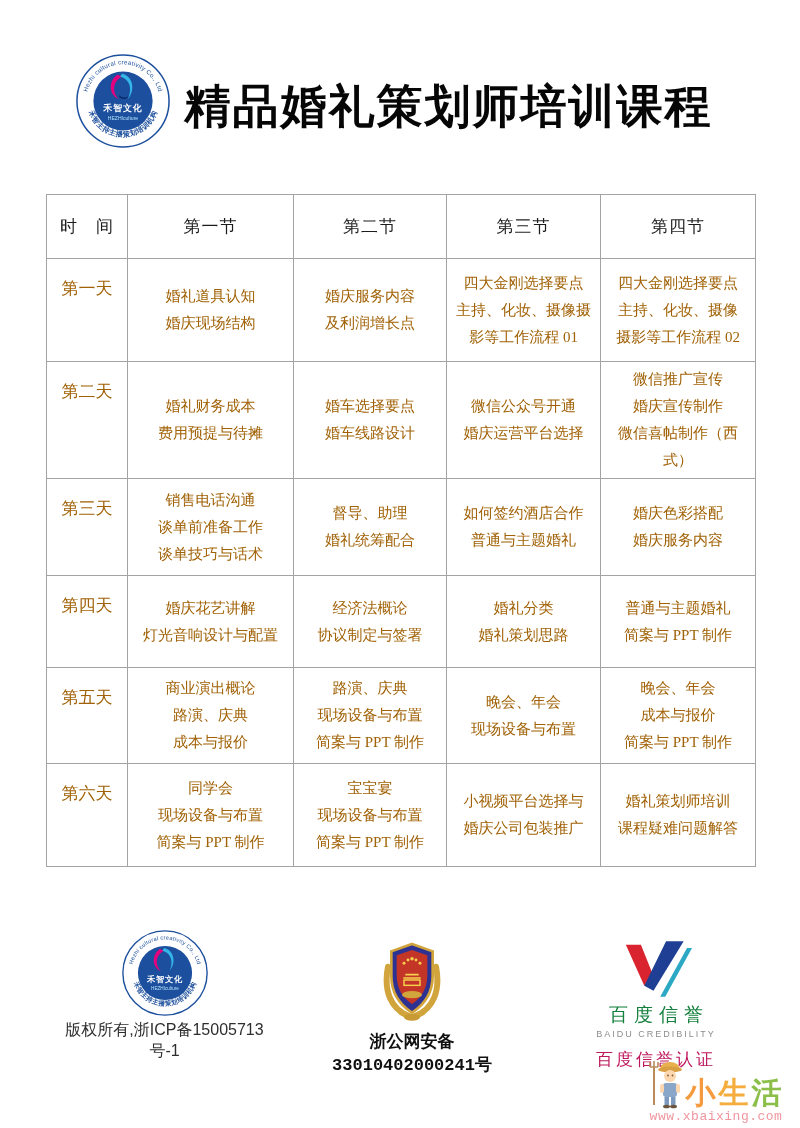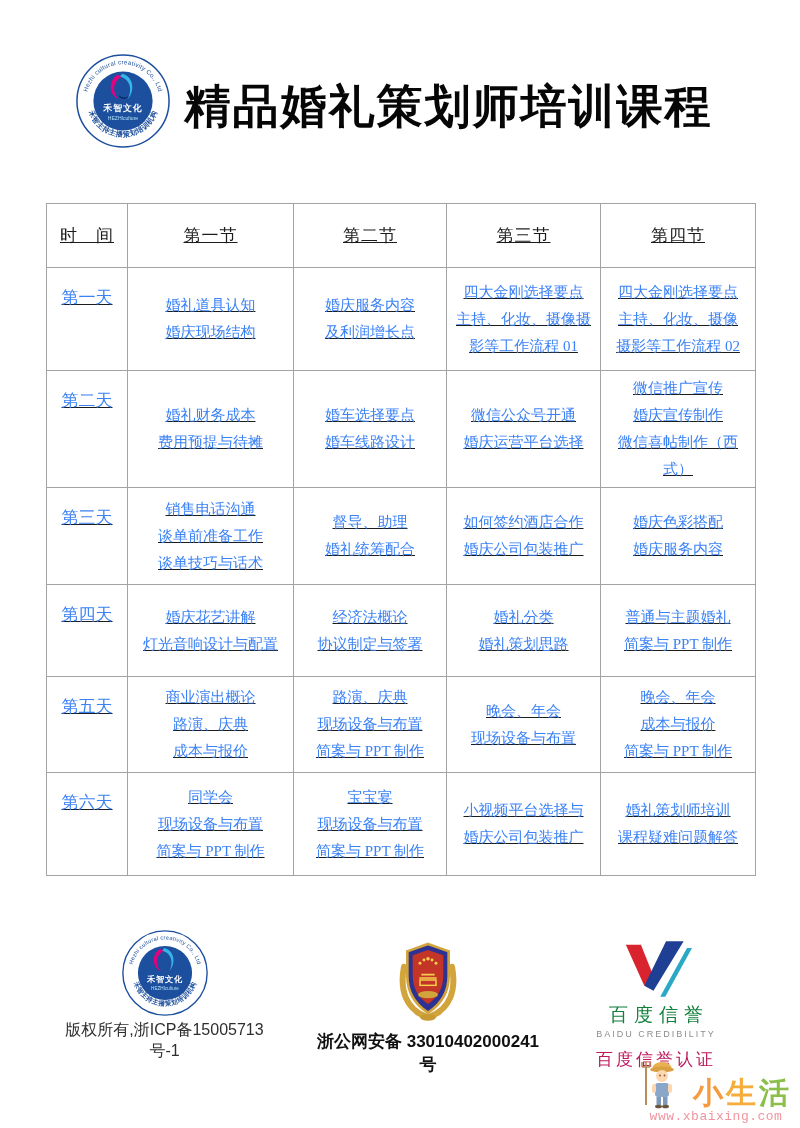--- a/index.html
+++ b/index.html
@@ -12,56 +12,56 @@
   
   .logo-main { position:absolute; left:76px; top:54px; width:94px; height:94px; }
   .page-title {
     position:absolute; left:176px; top:76px; width:545px; margin:0;
     text-align:center; font-size:46px; font-weight:bold; letter-spacing:2px;
     color:#060606; font-family:"Liberation Serif", serif;
   }
 
   
   table.schedule {
-    position:absolute; left:46px; top:203px; width:709px;
-    border-collapse:collapse; table-layout:fixed;text-decoration:underline;
+    position:absolute; left:46px; top:194px; width:709px;
+    border-collapse:collapse; table-layout:fixed;
   }
   .schedule th, .schedule td {
     border:1px solid #a3a3a3; text-align:center; font-weight:normal;
     overflow:hidden;
   }
   .schedule thead tr { height:64px; }
   .schedule th { font-size:17px; letter-spacing:1px; }
   .schedule td {
     font-size:15px; line-height:1.8; white-space:pre-line;
-    padding:4px 4px; vertical-align:middle; color:#3b82f6;
+    padding:4px 4px; vertical-align:middle; color:#a16207;
   }
   .schedule td.day {
     vertical-align:top; padding-top:20px; font-size:17px; line-height:1.2;
   }
   .row-0 { height:103px; } .row-1 { height:92px; } .row-2 { height:97px; }
   .row-3 { height:92px; } .row-4 { height:96px; } .row-5 { height:103px; }
 
   
   .footer-col { position:absolute; text-align:center; font-family:"Liberation Sans", sans-serif; }
   .footer-col-left   { left:52px;  top:930px; width:225px; }
-  .footer-col-middle { left:316px; top:936px; width:224px; }
+  .footer-col-middle { left:300px; top:936px; width:224px;font-family:Liberation Mono, monospace; }
   .footer-col-right  { left:567px; top:938px; width:178px; }
   .logo-small  { width:86px; height:86px; display:block; margin:0 auto; }
   .badge-svg   { width:68px; height:88px; display:block; margin:0 auto; }
   .baidu-svg   { width:86px; height:62px; display:block; margin:0 auto; }
   .copyright   { margin-top:4px; font-size:16px; color:#2e2e2e; }
   .police-text { margin-top:6px; font-size:17px; font-weight:bold; color:#101010; }
   .baidu-cn    { font-size:19px; letter-spacing:6px; color:#15803d; margin-top:2px; text-indent:6px; }
   .baidu-en    { font-size:9px; letter-spacing:2px; color:#8d8d8d; margin-top:1px; }
   .baidu-cert  { font-size:17px; color:#be185d; margin-top:9px; letter-spacing:3px; }
 
   
   .watermark { position:absolute; right:8px; bottom:4px; width:152px; }
-  .wm-top { display:flex; align-items:flex-end; justify-content:space-between; }
+  .wm-top { display:flex; align-items:flex-end; justify-content:center; }
   .wm-figure { width:36px; height:50px; flex:0 0 auto; margin-right:2px; }
   .wm-name { font-size:30px; font-weight:bold; letter-spacing:3px; line-height:1.1; }
   .wm-char-0 { color:#f59a3e; } .wm-char-1 { color:#f5ae3e; } .wm-char-2 { color:#8bbf4a; }
   .wm-url { font-size:13px; color:#f0959e; letter-spacing:0.5px; margin-top:0px; text-align:center; font-family:"Liberation Mono", monospace; }
 </style>
 </head>
 <body>
 
 <div class="page">
 
@@ -131,21 +131,21 @@
 微信喜帖制作（西式）</td>
       </tr>
       <tr class="row-2">
         <td class="day">第三天</td>
         <td>销售电话沟通
 谈单前准备工作
 谈单技巧与话术</td>
         <td>督导、助理
 婚礼统筹配合</td>
         <td>如何签约酒店合作
-婚庆公司包装推广</td>
+普通与主题婚礼</td>
         <td>婚庆色彩搭配
 婚庆服务内容</td>
       </tr>
       <tr class="row-3">
         <td class="day">第四天</td>
         <td>婚庆花艺讲解
 灯光音响设计与配置</td>
         <td>经济法概论
 协议制定与签署</td>
         <td>婚礼分类

